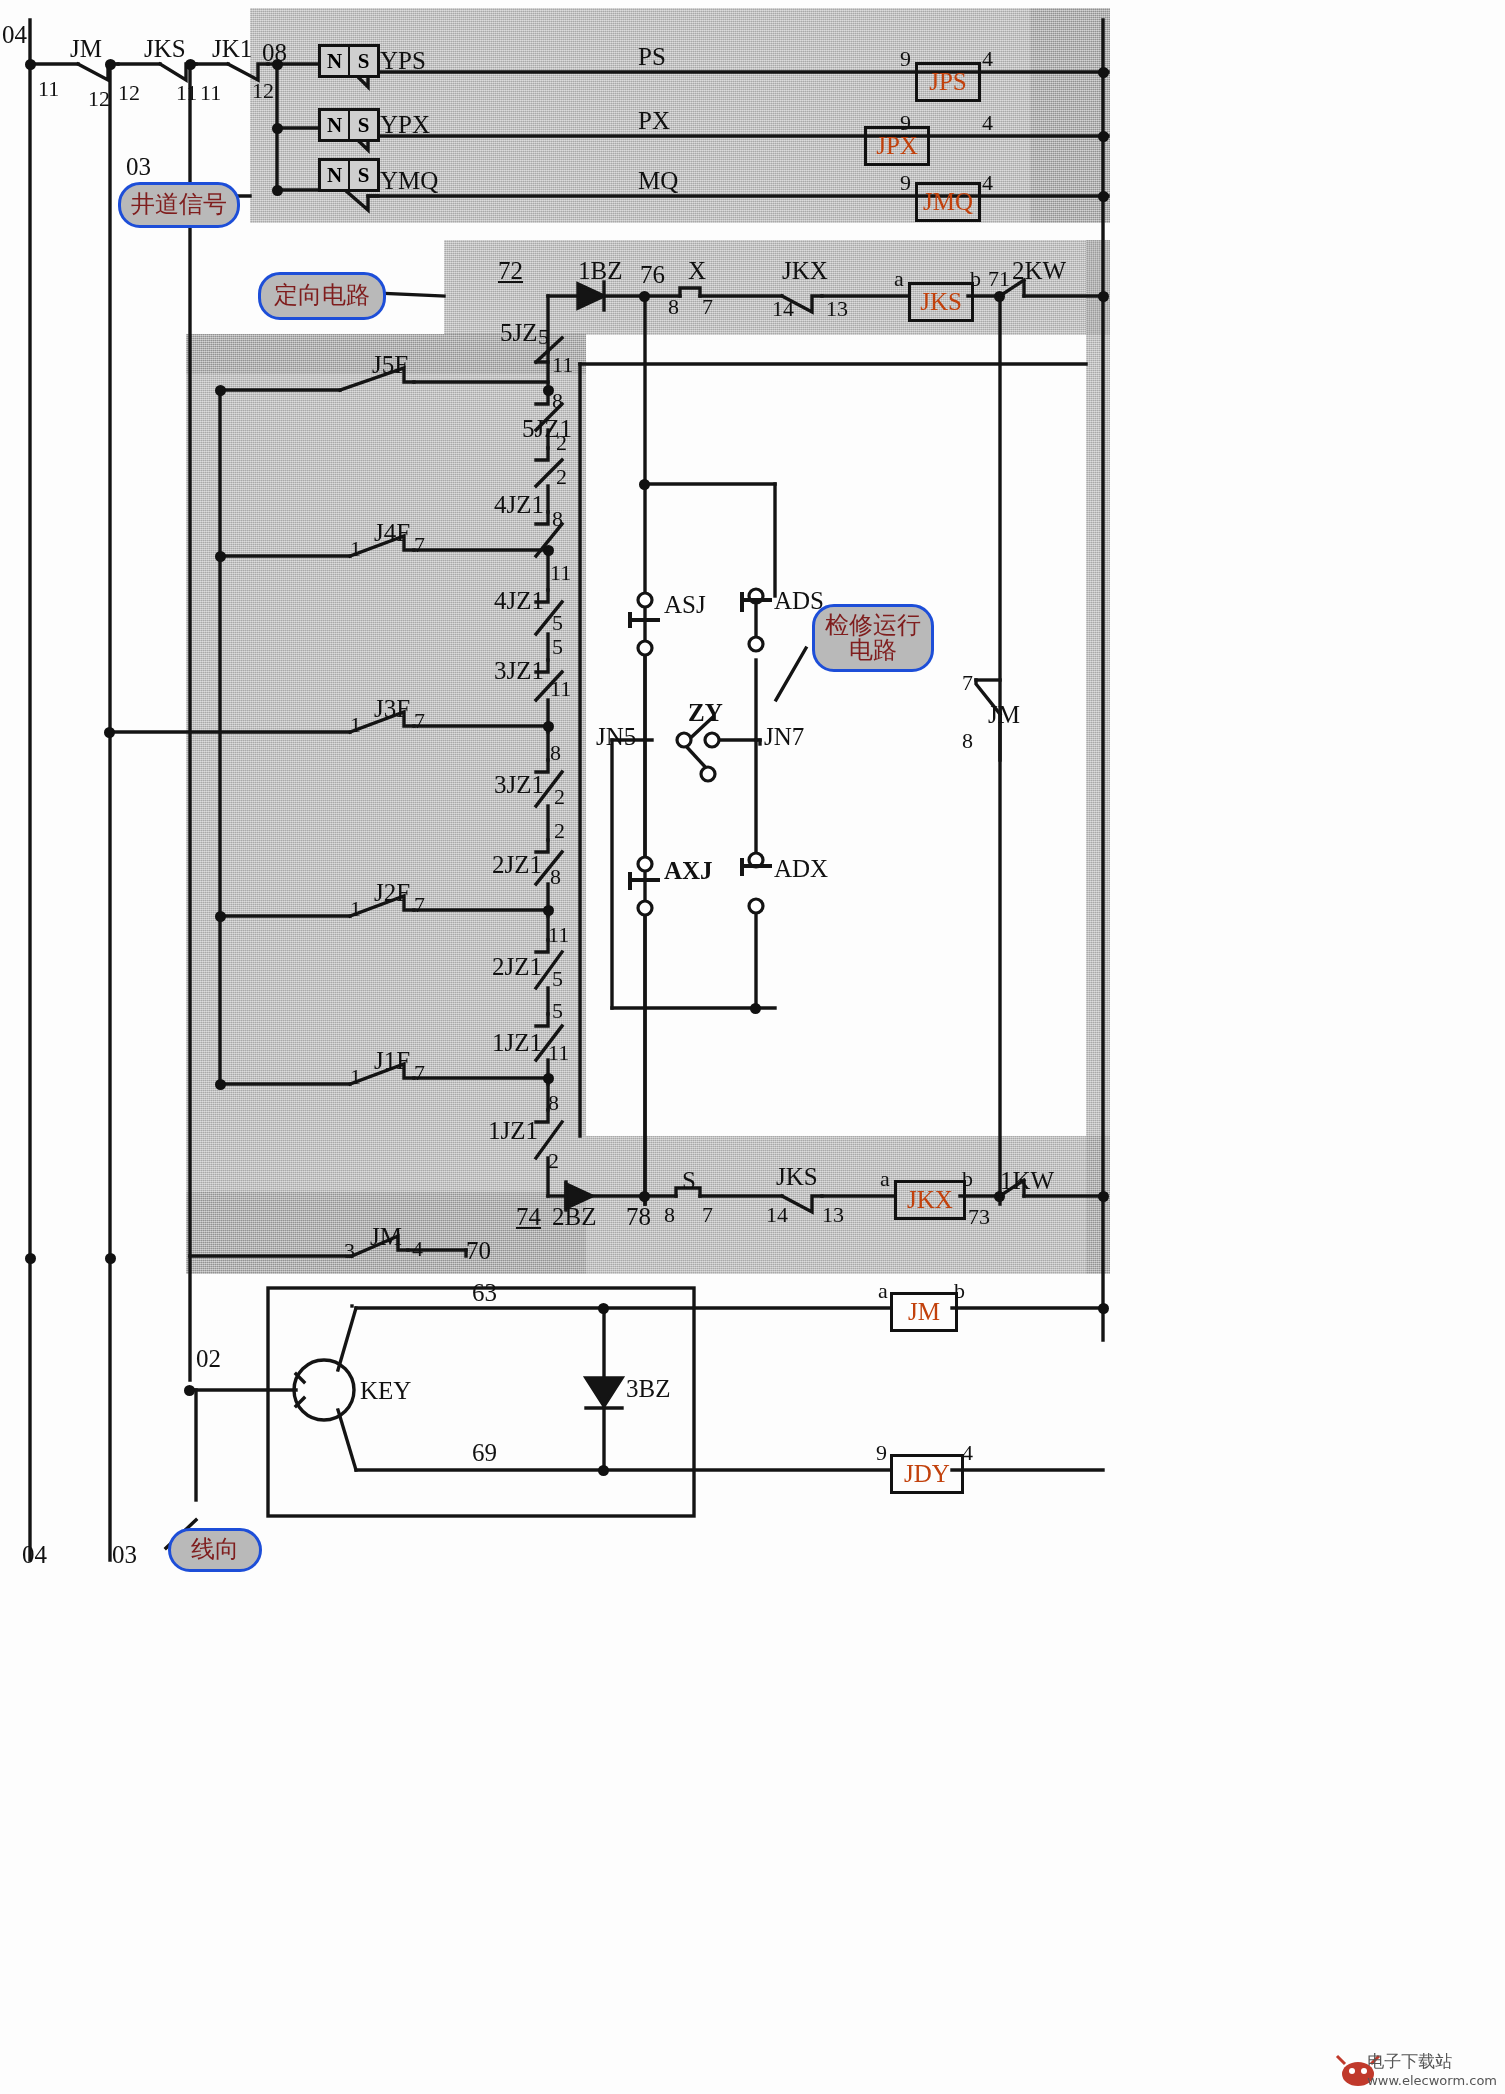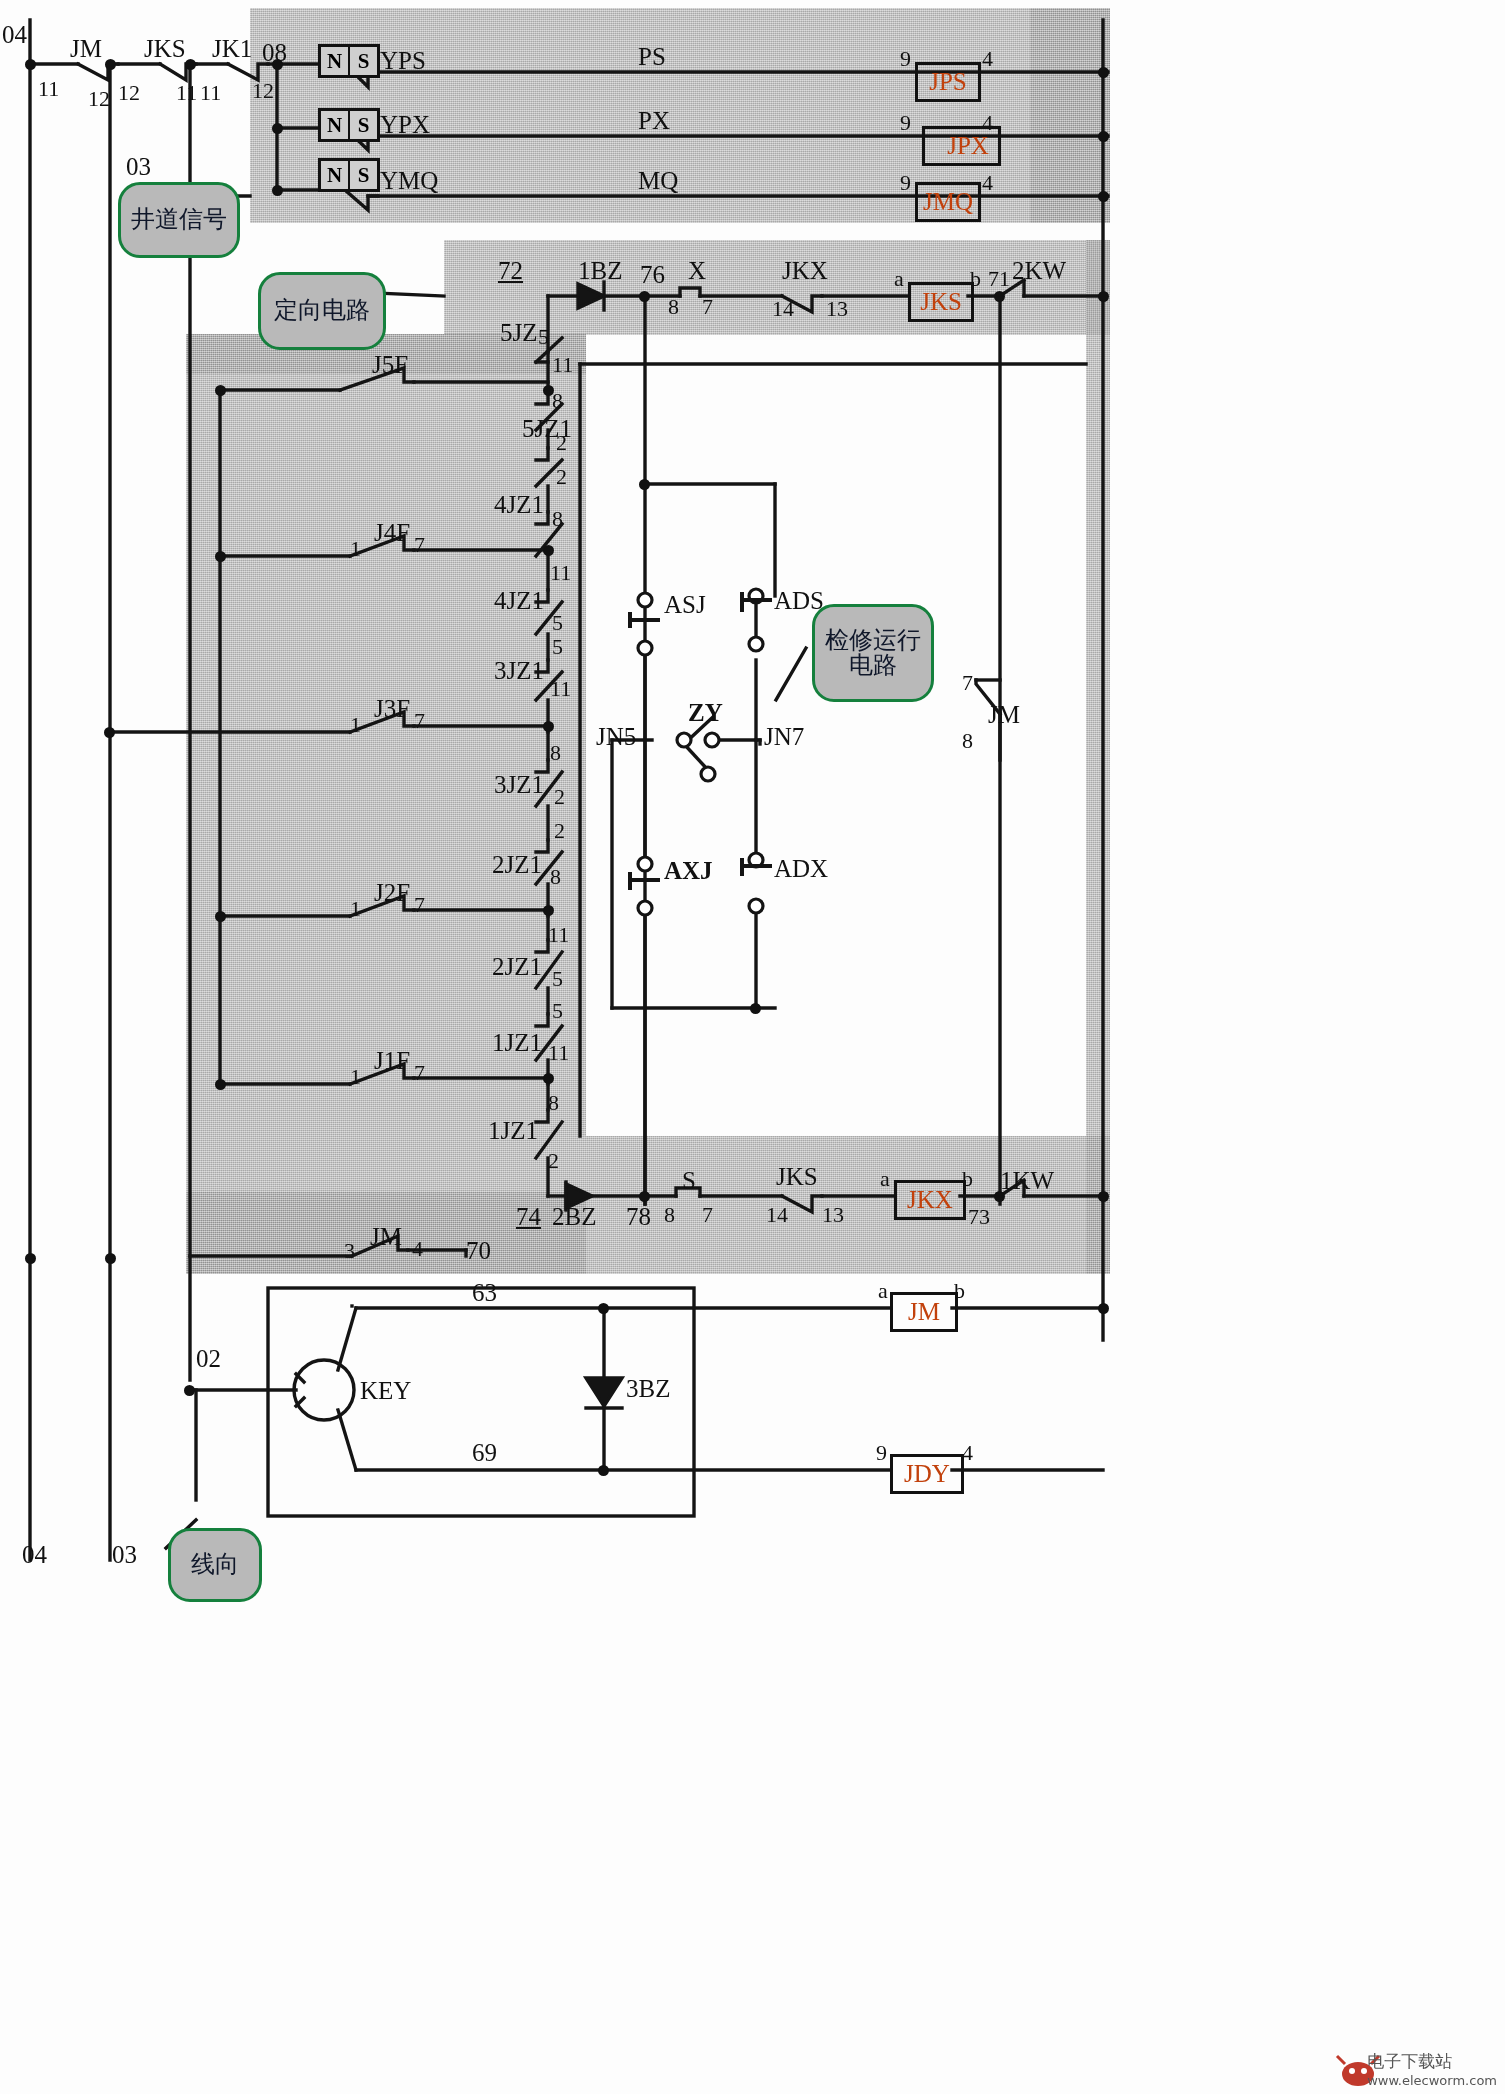--- a/index.html
+++ b/index.html
@@ -11,23 +11,23 @@
      repeating-linear-gradient(0deg, rgba(255,255,255,.30) 0 1px, rgba(0,0,0,.10) 1px 2px),
      repeating-linear-gradient(90deg, rgba(255,255,255,.25) 0 1px, rgba(0,0,0,.08) 1px 2px),
      #a6a6a6;}
   .node{position:absolute;width:11px;height:11px;border-radius:50%;background:#111;}
   .lbl{position:absolute;font-size:25px;color:#111;white-space:nowrap;line-height:1;}
   .lbl.sm{font-size:22px;}
   .box{position:absolute;border:3px solid #111;background:transparent;display:flex;align-items:center;justify-content:center;font-size:25px;color:#c2410c;}
   .ns{position:absolute;border:3px solid #111;display:flex;height:28px;width:56px;background:#cfcfcf;}
   .ns span{flex:1;display:flex;align-items:center;justify-content:center;font-size:21px;font-weight:bold;border-right:2px solid #111;}
   .ns span:last-child{border-right:none;}
-  .callout{position:absolute;border:3px solid #15803d;border-radius:22px;background:#b9b9b9;
-           display:flex;align-items:center;justify-content:center;font-size:24px;color:#0f172a;
-           font-family:"DejaVu Sans",sans-serif;padding:17px 10px;text-align:center;line-height:1.05;}
+  .callout{position:absolute;border:3px solid #1d4ed8;border-radius:22px;background:#b9b9b9;
+           display:flex;align-items:center;justify-content:center;font-size:24px;color:#7f1d1d;
+           font-family:"DejaVu Sans",sans-serif;padding:2px 10px;text-align:center;line-height:1.05;}
   svg.ov{position:absolute;left:0;top:0;width:1505px;height:2094px;pointer-events:none;}
   .wm{position:absolute;right:8px;bottom:6px;font-size:17px;color:#555;font-family:"DejaVu Sans",sans-serif;}
   .wmi{position:absolute;right:120px;bottom:2px;width:54px;height:44px;}
   .u{text-decoration:underline;}
 </style>
 </head>
 <body>
 
 <div id="root">
 
@@ -334,21 +334,21 @@
   <div class="box" style="left:915px;top:62px;width:60px;height:34px;">JPS</div>
   <div class="lbl sm" style="left:982px;top:48px;">4</div>
 
   <div class="ns" style="left:318px;top:108px;">
     <span>N</span>
     <span>S</span>
   </div>
   <div class="lbl" style="left:380px;top:112px;">YPX</div>
   <div class="lbl" style="left:638px;top:108px;">PX</div>
   <div class="lbl sm" style="left:900px;top:112px;">9</div>
-  <div class="box" style="left:922px;top:126px;width:60px;height:34px;padding-left:13px;">JPX</div>
+  <div class="box" style="left:864px;top:126px;width:60px;height:34px;">JPX</div>
   <div class="lbl sm" style="left:982px;top:112px;">4</div>
 
   <div class="ns" style="left:318px;top:158px;">
     <span>N</span>
     <span>S</span>
   </div>
   <div class="lbl" style="left:380px;top:168px;">YMQ</div>
   <div class="lbl" style="left:638px;top:168px;">MQ</div>
   <div class="lbl sm" style="left:900px;top:172px;">9</div>
   <div class="box" style="left:915px;top:182px;width:60px;height:34px;">JMQ</div>

